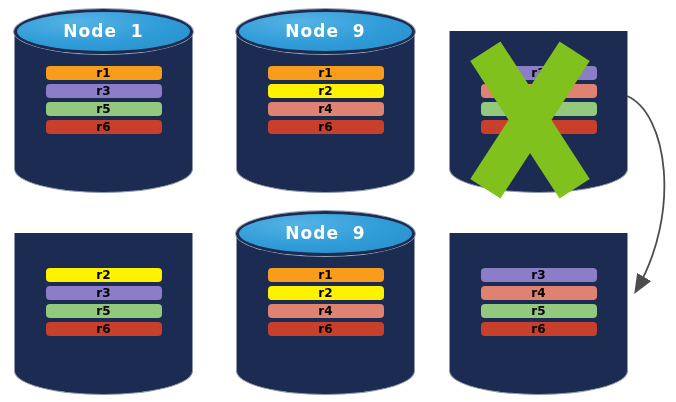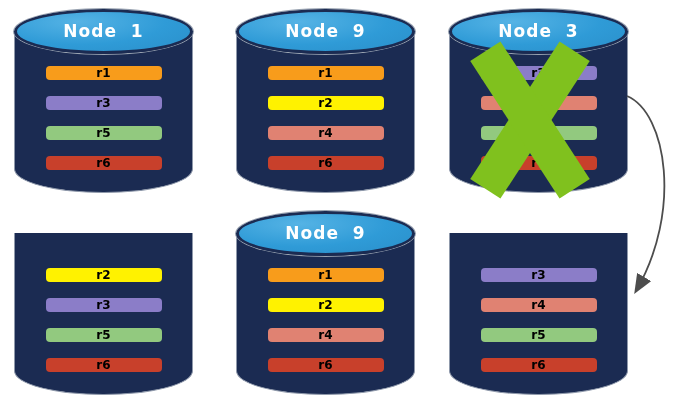--- a/index.html
+++ b/index.html
@@ -54,21 +54,21 @@
     line-height: 1;
     user-select: none;
   }
   .bars {
     position: absolute;
     top: 57px; left: 0;
     width: 100%;
     display: flex;
     flex-direction: column;
     align-items: center;
-    gap: 16px;
+    gap: 4px;
     z-index: 1;
   }
   .bar {
     width: 116px;
     height: 14px;
     border-radius: 4px;
     display: flex;
     align-items: center;
     justify-content: center;
   }
@@ -143,23 +143,20 @@
           <span>r4</span>
         </div>
       <div class="bar" style="background: rgb(200, 64, 43);">
           <span>r6</span>
         </div>
     </div>
   </div>
 
   <div class="node" style="left:449px;top:9px">
     <div class="cyl-body"></div>
-    <div class="cyl-top">
-      <span class="node-title">Node 3</span>
-    </div>
     <div class="bars">
       <div class="bar" style="background: rgb(139, 125, 200);">
           <span>r3</span>
         </div>
       <div class="bar" style="background: rgb(224, 130, 114);">
           <span>r4</span>
         </div>
       <div class="bar" style="background: rgb(146, 201, 127);">
           <span>r5</span>
         </div>

